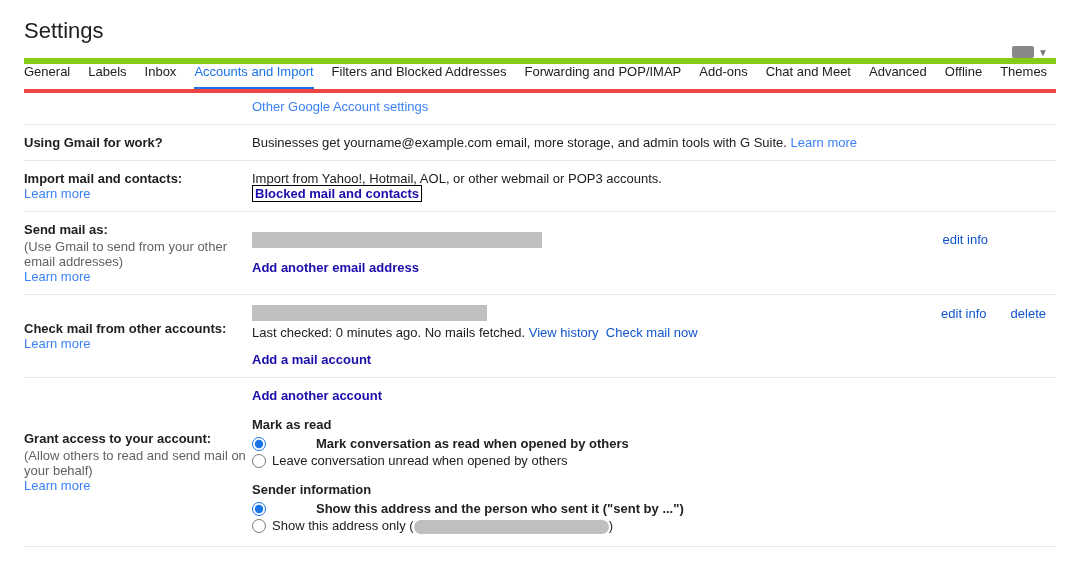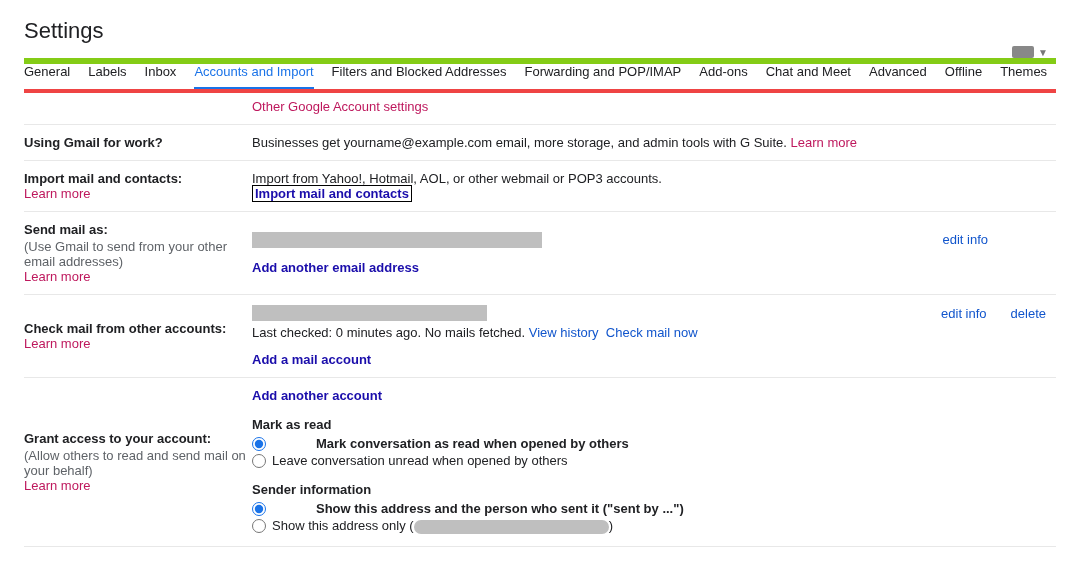--- a/index.html
+++ b/index.html
@@ -15,21 +15,21 @@
   .lang-caret { font-size:10px; color:#777; }
   .content { padding-top: 6px; }
   .partial-top { padding-left: 228px; padding-bottom: 10px; }
   .partial-top a { display:block; }
   .section { display:flex; border-top:1px solid #e8e8e8; padding: 10px 0; align-items: center; }
   .section:first-of-type { border-top:1px solid #e8e8e8; }
   .section-label { width: 228px; flex-shrink: 0; }
   .section-label .main-label { font-weight: bold; color:#202124; }
   .section-label .sub-label { color:#5f6368; font-size: 13px; margin-top:2px; }
   .section-body { flex: 1; }
-  a.link { color: #be185d; text-decoration: none; cursor:pointer; }
+  a.link { color: #3b82f6; text-decoration: none; cursor:pointer; }
   a.blue-link { color:#1155cc; text-decoration:none; cursor:pointer; }
   .bold-link { font-weight:bold; color:#1a0dab; text-decoration:none; cursor:pointer; }
   .boxed-link { border: 1px solid #000; padding: 0 2px; }
   .redacted { background:#bfbfbf; display:inline-block; height: 16px; vertical-align:middle; }
   .row-with-actions { display:flex; justify-content:space-between; align-items:center; width:100%; }
   .actions { display:flex; gap: 24px; padding-right: 10px; }
   .subheading { font-weight:bold; margin-top: 14px; margin-bottom: 4px; }
   .radio-row { display:flex; align-items:center; gap:6px; margin: 2px 0; }
   input[type=radio] { accent-color: #1a73e8; width:14px; height:14px; }
   .radio-row label b { font-weight:bold;padding-left:44px; }
@@ -77,21 +77,21 @@
       </div>
     </div>
 
     <div class="section">
       <div class="section-label">
         <div class="main-label">Import mail and contacts:</div>
         <a class="link">Learn more</a>
       </div>
       <div class="section-body">
         <div>Import from Yahoo!, Hotmail, AOL, or other webmail or POP3 accounts.</div>
-        <a class="bold-link boxed-link">Import mail and contacts</a>
+        <a class="bold-link boxed-link">Blocked mail and contacts</a>
       </div>
     </div>
 
     <div class="section">
       <div class="section-label">
         <div class="main-label">Send mail as:</div>
         <div class="sub-label">(Use Gmail to send from your other email addresses)</div>
         <a class="link">Learn more</a>
       </div>
       <div class="section-body">

